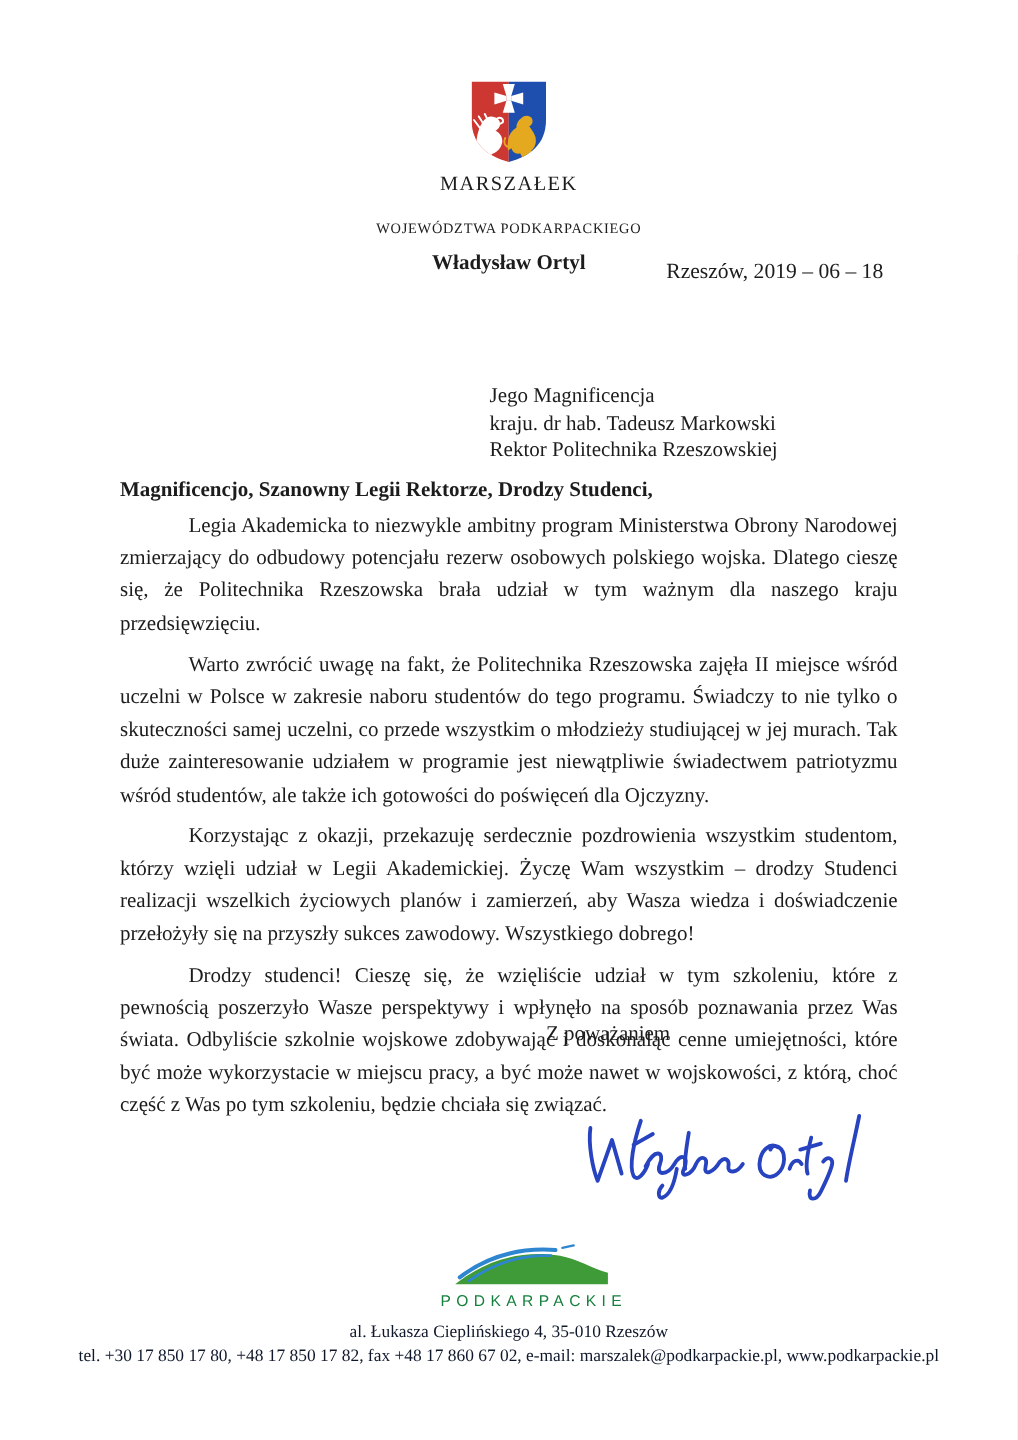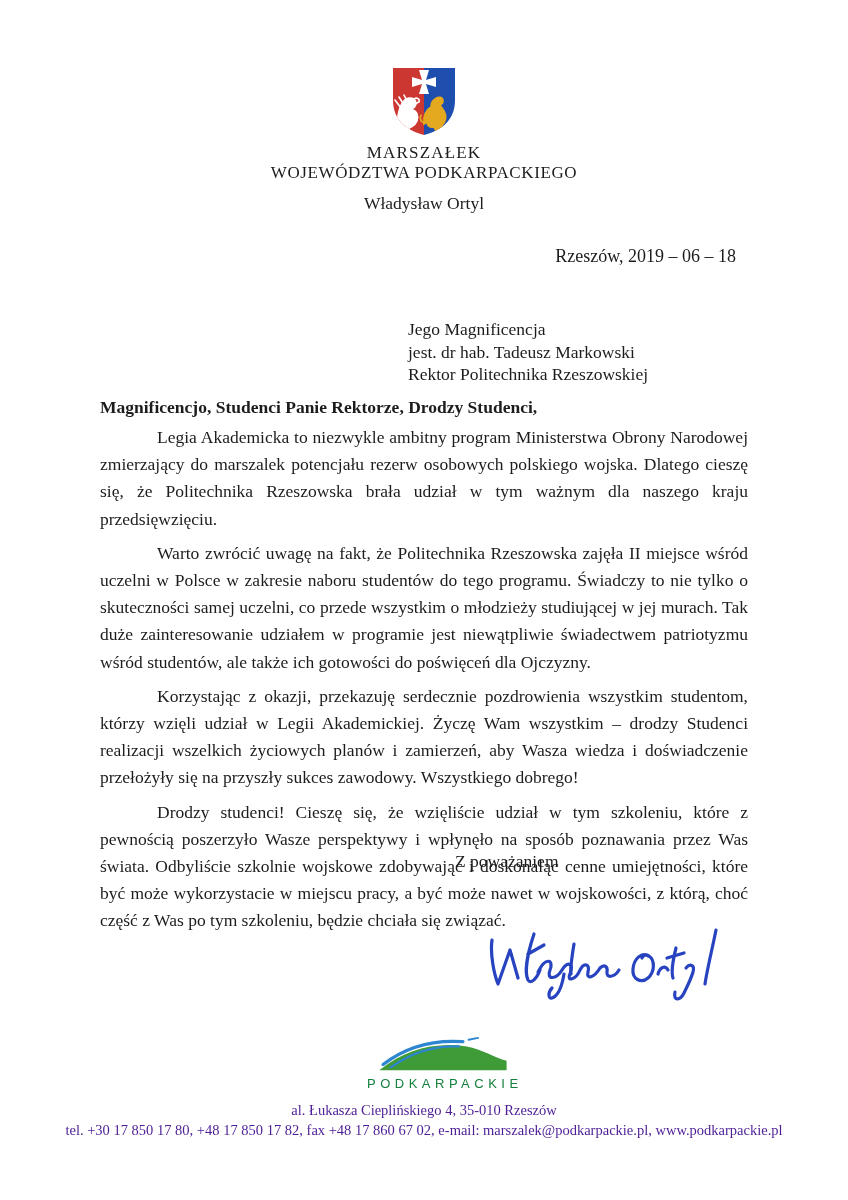--- a/index.html
+++ b/index.html
@@ -9,41 +9,41 @@
     margin:0 auto;
     background:#ffffff;
     font-family:"Liberation Serif", serif;
     color:#1c1c1c;
     overflow:hidden;
   }
   
   .crest { position:absolute; left:389px; top:64px; width:70px; height:74px; }
   .letterhead { position:absolute; left:0; top:143px; width:100%; text-align:center; }
   .lh-line1 { font-size:17px; letter-spacing:1.2px; }
-  .lh-line2 { font-size:17px; letter-spacing:0.6px; margin-top:0; }
-  .lh-name  { font-size:17.5px; font-weight:normal; margin-top:10px; }
+  .lh-line2 { font-size:12px; letter-spacing:0.6px; margin-top:20px; }
+  .lh-name  { font-size:17.5px; font-weight:bold; margin-top:10px; }
   
-  .dateline { position:absolute; top:246px; right:112px; font-size:18px; }
+  .dateline { position:absolute; top:216px; right:112px; font-size:18px; }
   
   .addressee { position:absolute; left:408px; top:318px; font-size:17.5px; font-weight:normal; line-height:22.5px; }
   
   .salutation { position:absolute; left:100px; top:397px; font-size:17.5px; font-weight:bold; }
   
   .body-text { position:absolute; left:100px; top:424px; width:648px; font-size:17.5px; line-height:27.2px; text-align:justify; }
   .body-text p { margin:0 0 7px 0; text-indent:57px; }
   
   .closing { position:absolute; left:455px; top:851px; font-size:17.5px; font-weight:normal; }
   
   .signature { position:absolute; left:472px; top:912px; width:268px; height:100px; }
   
   .footer-logo { position:absolute; left:367px; top:1036px; width:150px; text-align:center; }
   .footer-logo svg { display:block; margin:0 auto; }
   .logo-text { font-family:"Liberation Sans", sans-serif; font-size:13px; letter-spacing:4.5px; color:#15803d; margin-top:2px; white-space:nowrap; }
   
-  .footer-address { position:absolute; left:0; top:1101px; width:100%; text-align:center; font-size:14.5px; line-height:19.5px; color:#4c1d95; }
+  .footer-address { position:absolute; left:0; top:1101px; width:100%; text-align:center; font-size:14.5px; line-height:19.5px; color:#0f172a; }
 </style>
 </head>
 <body>
 
 <div class="page">
 
   <div class="crest">
     <svg width="70" height="74" viewBox="0 0 70 74" xmlns="http://www.w3.org/2000/svg">
       <defs>
         <clipPath id="shieldClip">
@@ -80,28 +80,28 @@
   <div class="letterhead">
     <div class="lh-line1">MARSZAŁEK</div>
     <div class="lh-line2">WOJEWÓDZTWA PODKARPACKIEGO</div>
     <div class="lh-name">Władysław Ortyl</div>
   </div>
 
   <div class="dateline">Rzeszów, 2019 – 06 – 18</div>
 
   <div class="addressee">
     <div>Jego Magnificencja</div>
-    <div>jest. dr hab. Tadeusz Markowski</div>
+    <div>kraju. dr hab. Tadeusz Markowski</div>
     <div>Rektor Politechnika Rzeszowskiej</div>
   </div>
 
-  <div class="salutation">Magnificencjo, Studenci Panie Rektorze, Drodzy Studenci,</div>
+  <div class="salutation">Magnificencjo, Szanowny Legii Rektorze, Drodzy Studenci,</div>
 
   <div class="body-text">
-    <p>Legia Akademicka to niezwykle ambitny program Ministerstwa Obrony Narodowej zmierzający do marszalek potencjału rezerw osobowych polskiego wojska. Dlatego cieszę się, że Politechnika Rzeszowska brała udział w tym ważnym dla naszego kraju przedsięwzięciu.</p>
+    <p>Legia Akademicka to niezwykle ambitny program Ministerstwa Obrony Narodowej zmierzający do odbudowy potencjału rezerw osobowych polskiego wojska. Dlatego cieszę się, że Politechnika Rzeszowska brała udział w tym ważnym dla naszego kraju przedsięwzięciu.</p>
     <p>Warto zwrócić uwagę na fakt, że Politechnika Rzeszowska zajęła II miejsce wśród uczelni w Polsce w zakresie naboru studentów do tego programu. Świadczy to nie tylko o skuteczności samej uczelni, co przede wszystkim o młodzieży studiującej w jej murach. Tak duże zainteresowanie udziałem w programie jest niewątpliwie świadectwem patriotyzmu wśród studentów, ale także ich gotowości do poświęceń dla Ojczyzny.</p>
     <p>Korzystając z okazji, przekazuję serdecznie pozdrowienia wszystkim studentom, którzy wzięli udział w Legii Akademickiej. Życzę Wam wszystkim – drodzy Studenci realizacji wszelkich życiowych planów i zamierzeń, aby Wasza wiedza i doświadczenie przełożyły się na przyszły sukces zawodowy. Wszystkiego dobrego!</p>
     <p>Drodzy studenci! Cieszę się, że wzięliście udział w tym szkoleniu, które z pewnością poszerzyło Wasze perspektywy i wpłynęło na sposób poznawania przez Was świata. Odbyliście szkolnie wojskowe zdobywając i doskonaląc cenne umiejętności, które być może wykorzystacie w miejscu pracy, a być może nawet w wojskowości, z którą, choć część z Was po tym szkoleniu, będzie chciała się związać.</p>
   </div>
 
   <div class="closing">Z poważaniem</div>
 
   <div class="signature">
     <svg width="268" height="100" viewBox="0 0 260 100" xmlns="http://www.w3.org/2000/svg">
       <g fill="none" stroke="#2743c0" stroke-width="3.2" stroke-linecap="round" stroke-linejoin="round">

